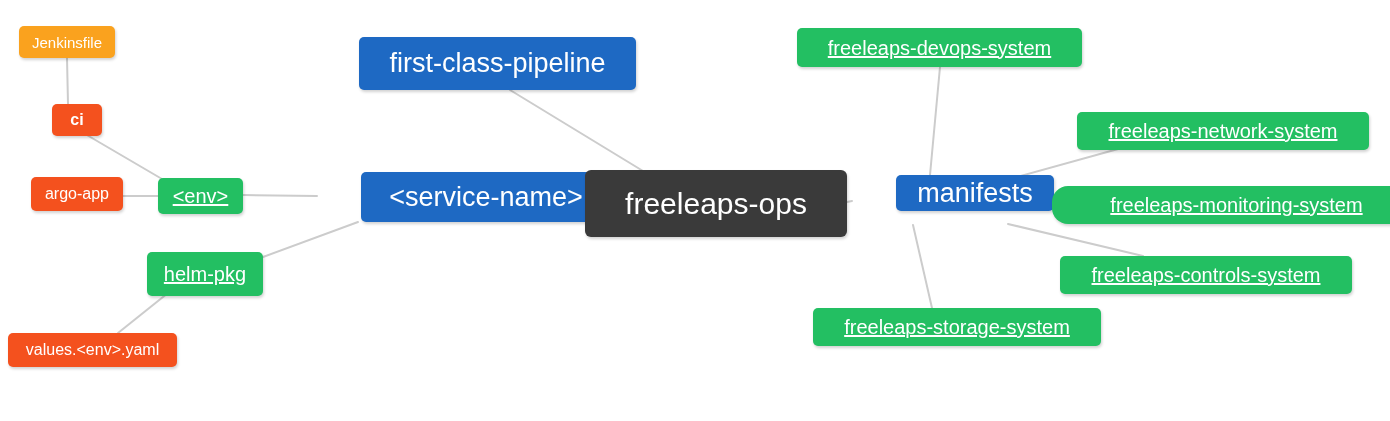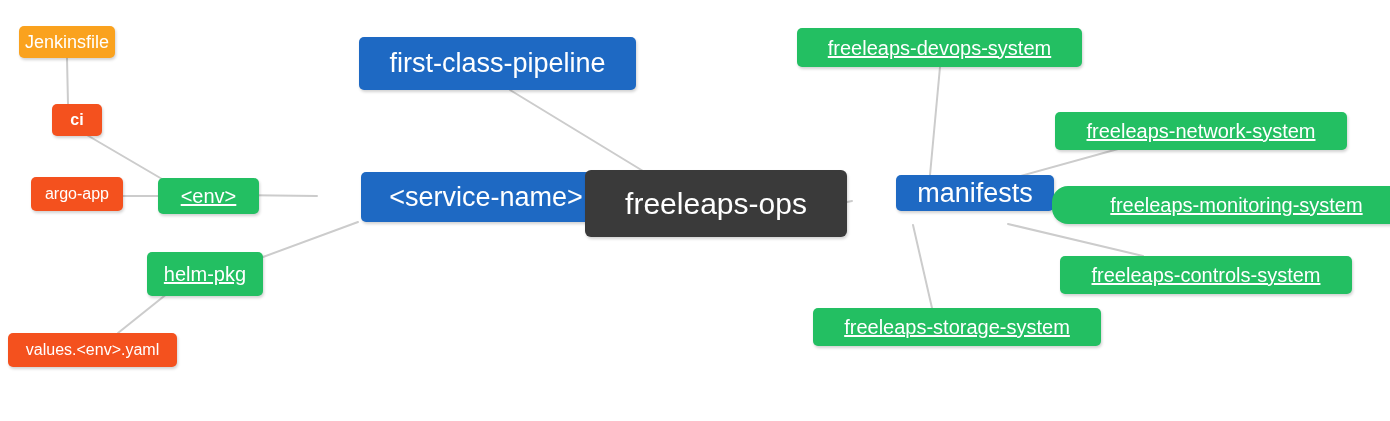--- a/index.html
+++ b/index.html
@@ -35,35 +35,35 @@
     border-radius: 5px;
     box-shadow: 1px 2px 3px rgba(0,0,0,0.18);
     cursor: pointer;
     line-height: 1;
   }
 
   .root      { background: #3a3a3a; font-size: 30px; border-radius: 6px; }
   .primary   { background: #1e69c3; font-size: 27px; margin-left: 44px; }
   .secondary { background: #23bf62; font-size: 20px; text-decoration: underline; }
   .leaf-red    { background: #f4511e; font-size: 16px; }
-  .leaf-orange { background: #faa21e; font-size: 18px; }
+  .leaf-orange { background: #faa21e; font-size: 15px; }
 
   
   .n-jenkinsfile          { left: 19px;   top: 26px;  width: 96px;  height: 32px; }
   .n-ci                   { left: 52px;   top: 104px; width: 50px;  height: 32px; font-weight: bold; }
   .n-argo-app             { left: 31px;   top: 177px; width: 92px;  height: 34px; }
-  .n-env                  { left: 158px;  top: 178px; width: 101px;  height: 36px; }
+  .n-env                  { left: 158px;  top: 178px; width: 85px;  height: 36px; }
   .n-helm-pkg             { left: 147px;  top: 242px; width: 116px; height: 44px; margin-top: 10px; }
   .n-values-env-yaml      { left: 8px;    top: 333px; width: 169px; height: 34px; }
   .n-service-name         { left: 317px;  top: 172px; width: 250px; height: 50px; }
   .n-first-class-pipeline { left: 315px;  top: 37px;  width: 277px; height: 53px; }
   .n-freeleaps-ops        { left: 585px;  top: 170px; width: 262px; height: 67px; }
   .n-manifests            { left: 852px;  top: 175px; width: 158px; height: 36px; }
   .n-devops-system        { left: 797px;  top: 28px;  width: 285px; height: 39px; }
-  .n-network-system       { left: 1055px; top: 112px; width: 292px; height: 38px; }
+  .n-network-system       { left: 1077px; top: 112px; width: 292px; height: 38px; }
   .n-monitoring-system    { left: 1052px; top: 186px; width: 369px; height: 38px; border-radius: 16px; }
   .n-controls-system      { left: 1060px; top: 256px; width: 292px; height: 38px; }
   .n-storage-system       { left: 813px;  top: 308px; width: 288px; height: 38px; }
 </style>
 </head>
 <body>
 
 <div class="canvas">
 
   <svg class="edges" viewBox="0 0 1390 421">

